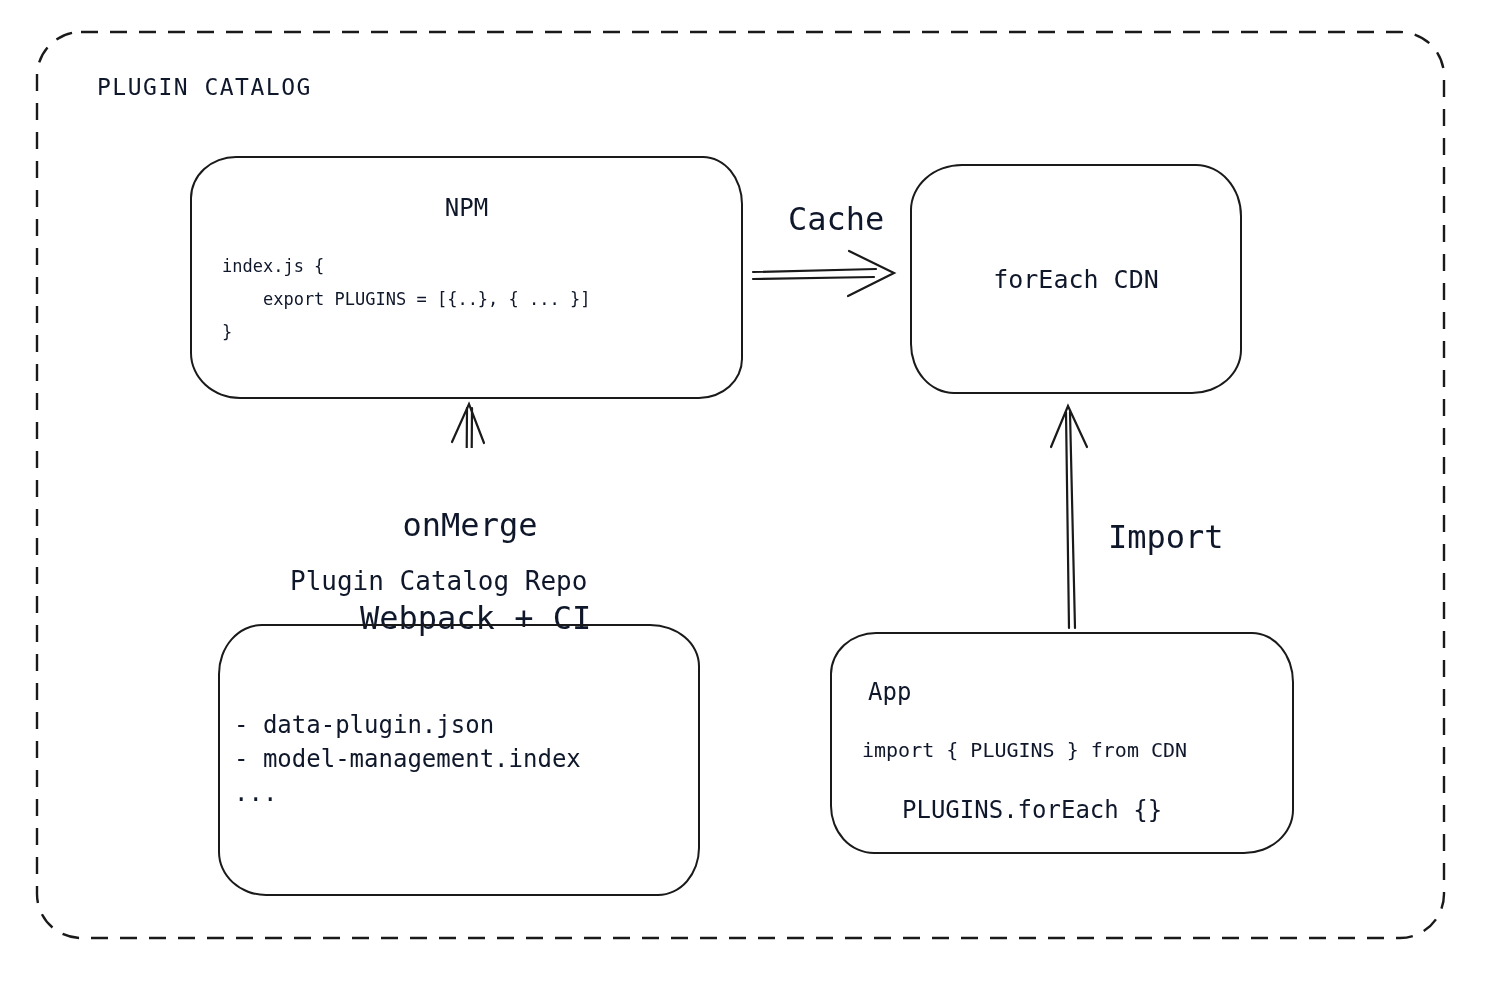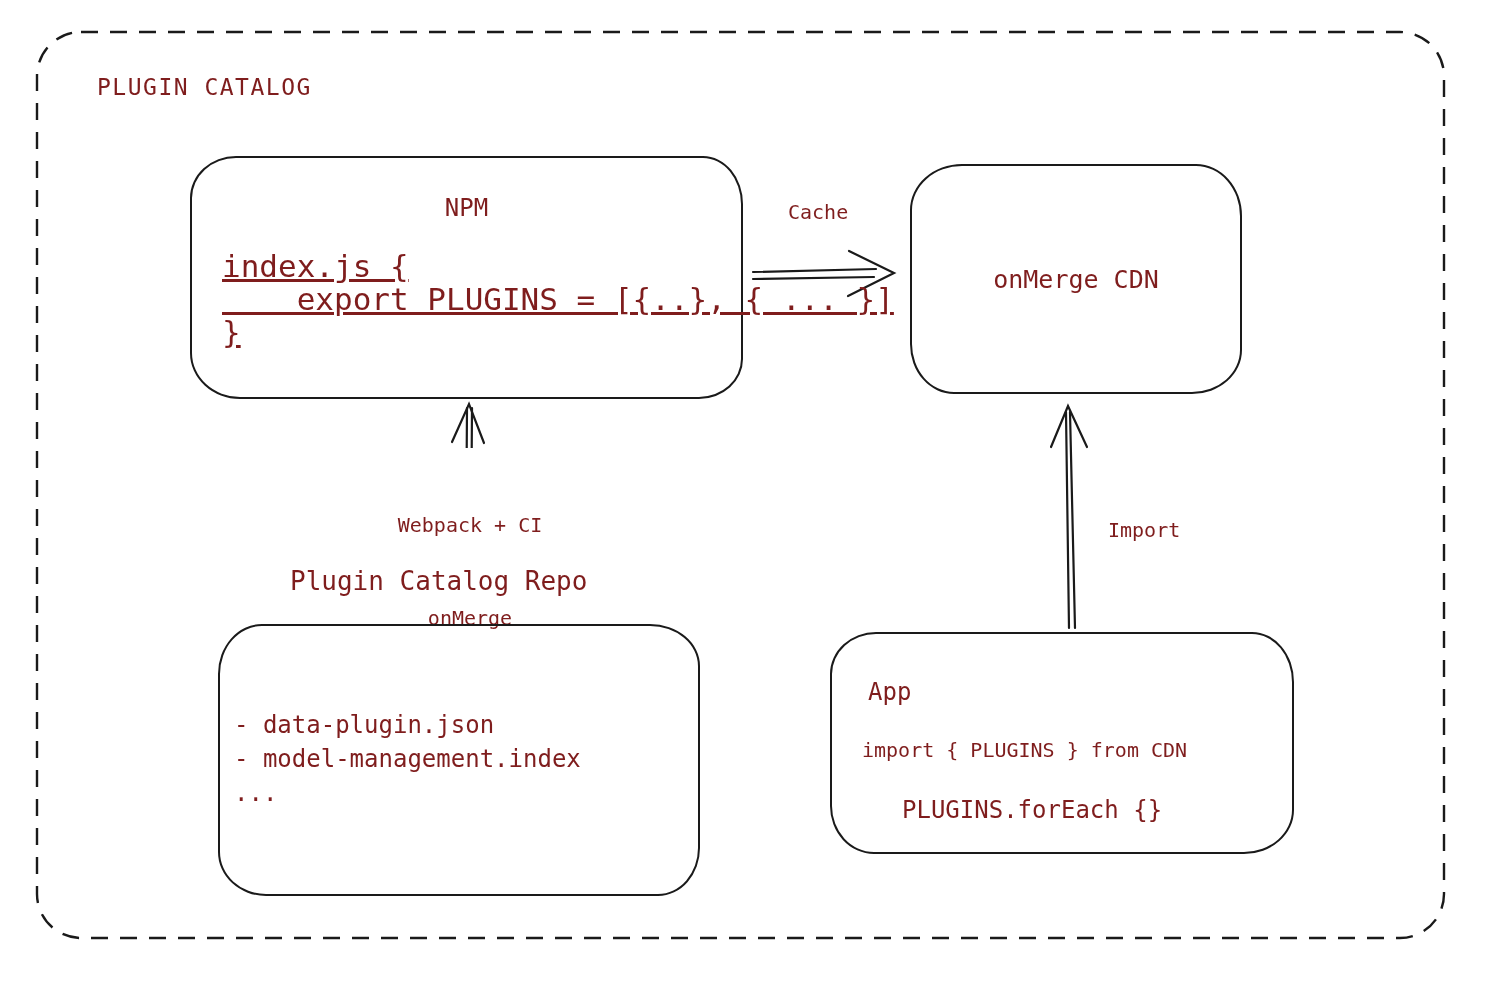--- a/index.html
+++ b/index.html
@@ -6,21 +6,21 @@
     margin: 0;
     padding: 0;
     background: #ffffff;
   }
   .canvas {
     position: relative;
     width: 1506px;
     height: 1002px;
     background: #ffffff;
     font-family: "DejaVu Sans Mono", "Liberation Mono", monospace;
-    color: #7f1d1d;
+    color: #0f172a;
     overflow: hidden;
   }
   .lines {
     position: absolute;
     left: 0;
     top: 0;
     pointer-events: none;
   }
   .frame-title {
     position: absolute;
@@ -48,23 +48,22 @@
     top: 36px;
     left: 0;
     width: 100%;
     text-align: center;
     font-size: 24px;
   }
   #npm .code {
     position: absolute;
     left: 30px;
     top: 92px;
-    font-size: 31px;
+    font-size: 17px;
     line-height: 33px;
-    text-decoration: underline;
   }
   #cdn {
     left: 910px;
     top: 164px;
     width: 332px;
     height: 230px;
     border-radius: 52px 46px 50px 44px / 46px 52px 44px 50px;
     display: flex;
     align-items: center;
     justify-content: center;
@@ -111,21 +110,21 @@
     left: 30px;
     top: 162px;
     font-size: 24px;
     margin-left: 40px;
   }
   .code-line {
     white-space: pre;
   }
   .edge-label {
     position: absolute;
-    font-size: 20px;
+    font-size: 32px;
     white-space: pre;
   }
   #cache-label {
     left: 788px;
     top: 200px;
   }
   #build-label {
     left: 360px;
     top: 448px;
     width: 220px;
@@ -181,26 +180,26 @@
     <div class="code">
       <div class="code-line">index.js {</div>
       <div class="code-line">    export PLUGINS = [{..}, { ... }]</div>
       <div class="code-line">}</div>
     </div>
   </div>
 
   <div class="edge-label" id="cache-label">Cache</div>
 
   <div class="node" id="cdn">
-    <div class="cdn-label">onMerge CDN</div>
+    <div class="cdn-label">forEach CDN</div>
   </div>
 
   <div class="edge-label" id="build-label">
+    <div>onMerge</div>
     <div>Webpack + CI</div>
-    <div>onMerge</div>
   </div>
 
   <div class="repo-title">Plugin Catalog Repo</div>
 
   <div class="node" id="repo">
     <div class="code">
       <div class="code-line">- data-plugin.json</div>
       <div class="code-line">- model-management.index</div>
       <div class="code-line">...</div>
     </div>

